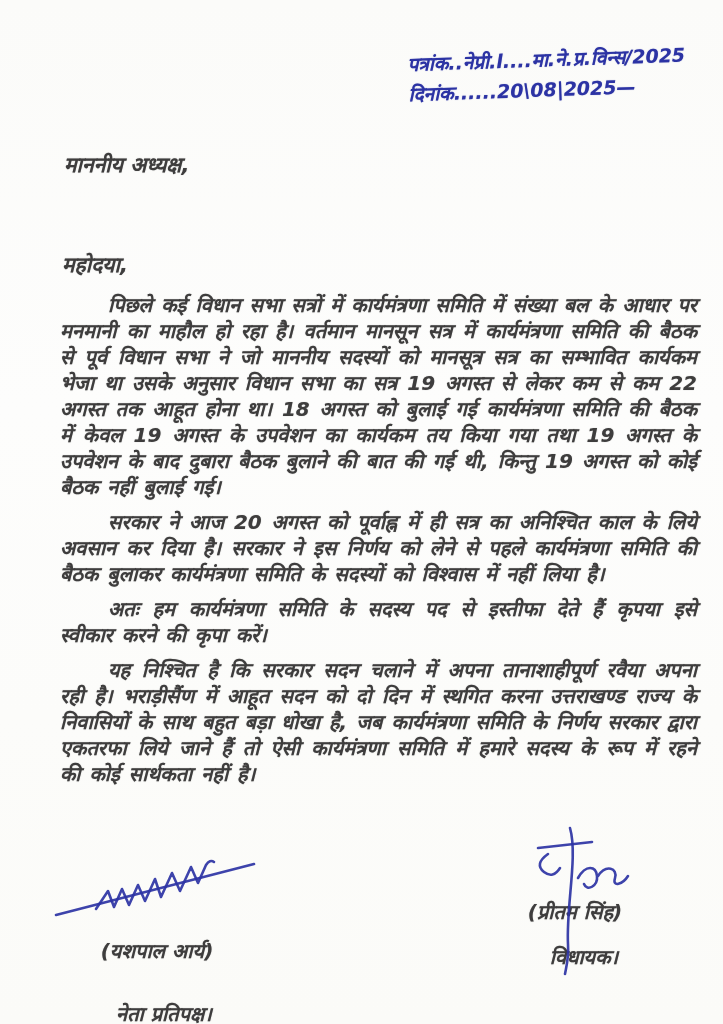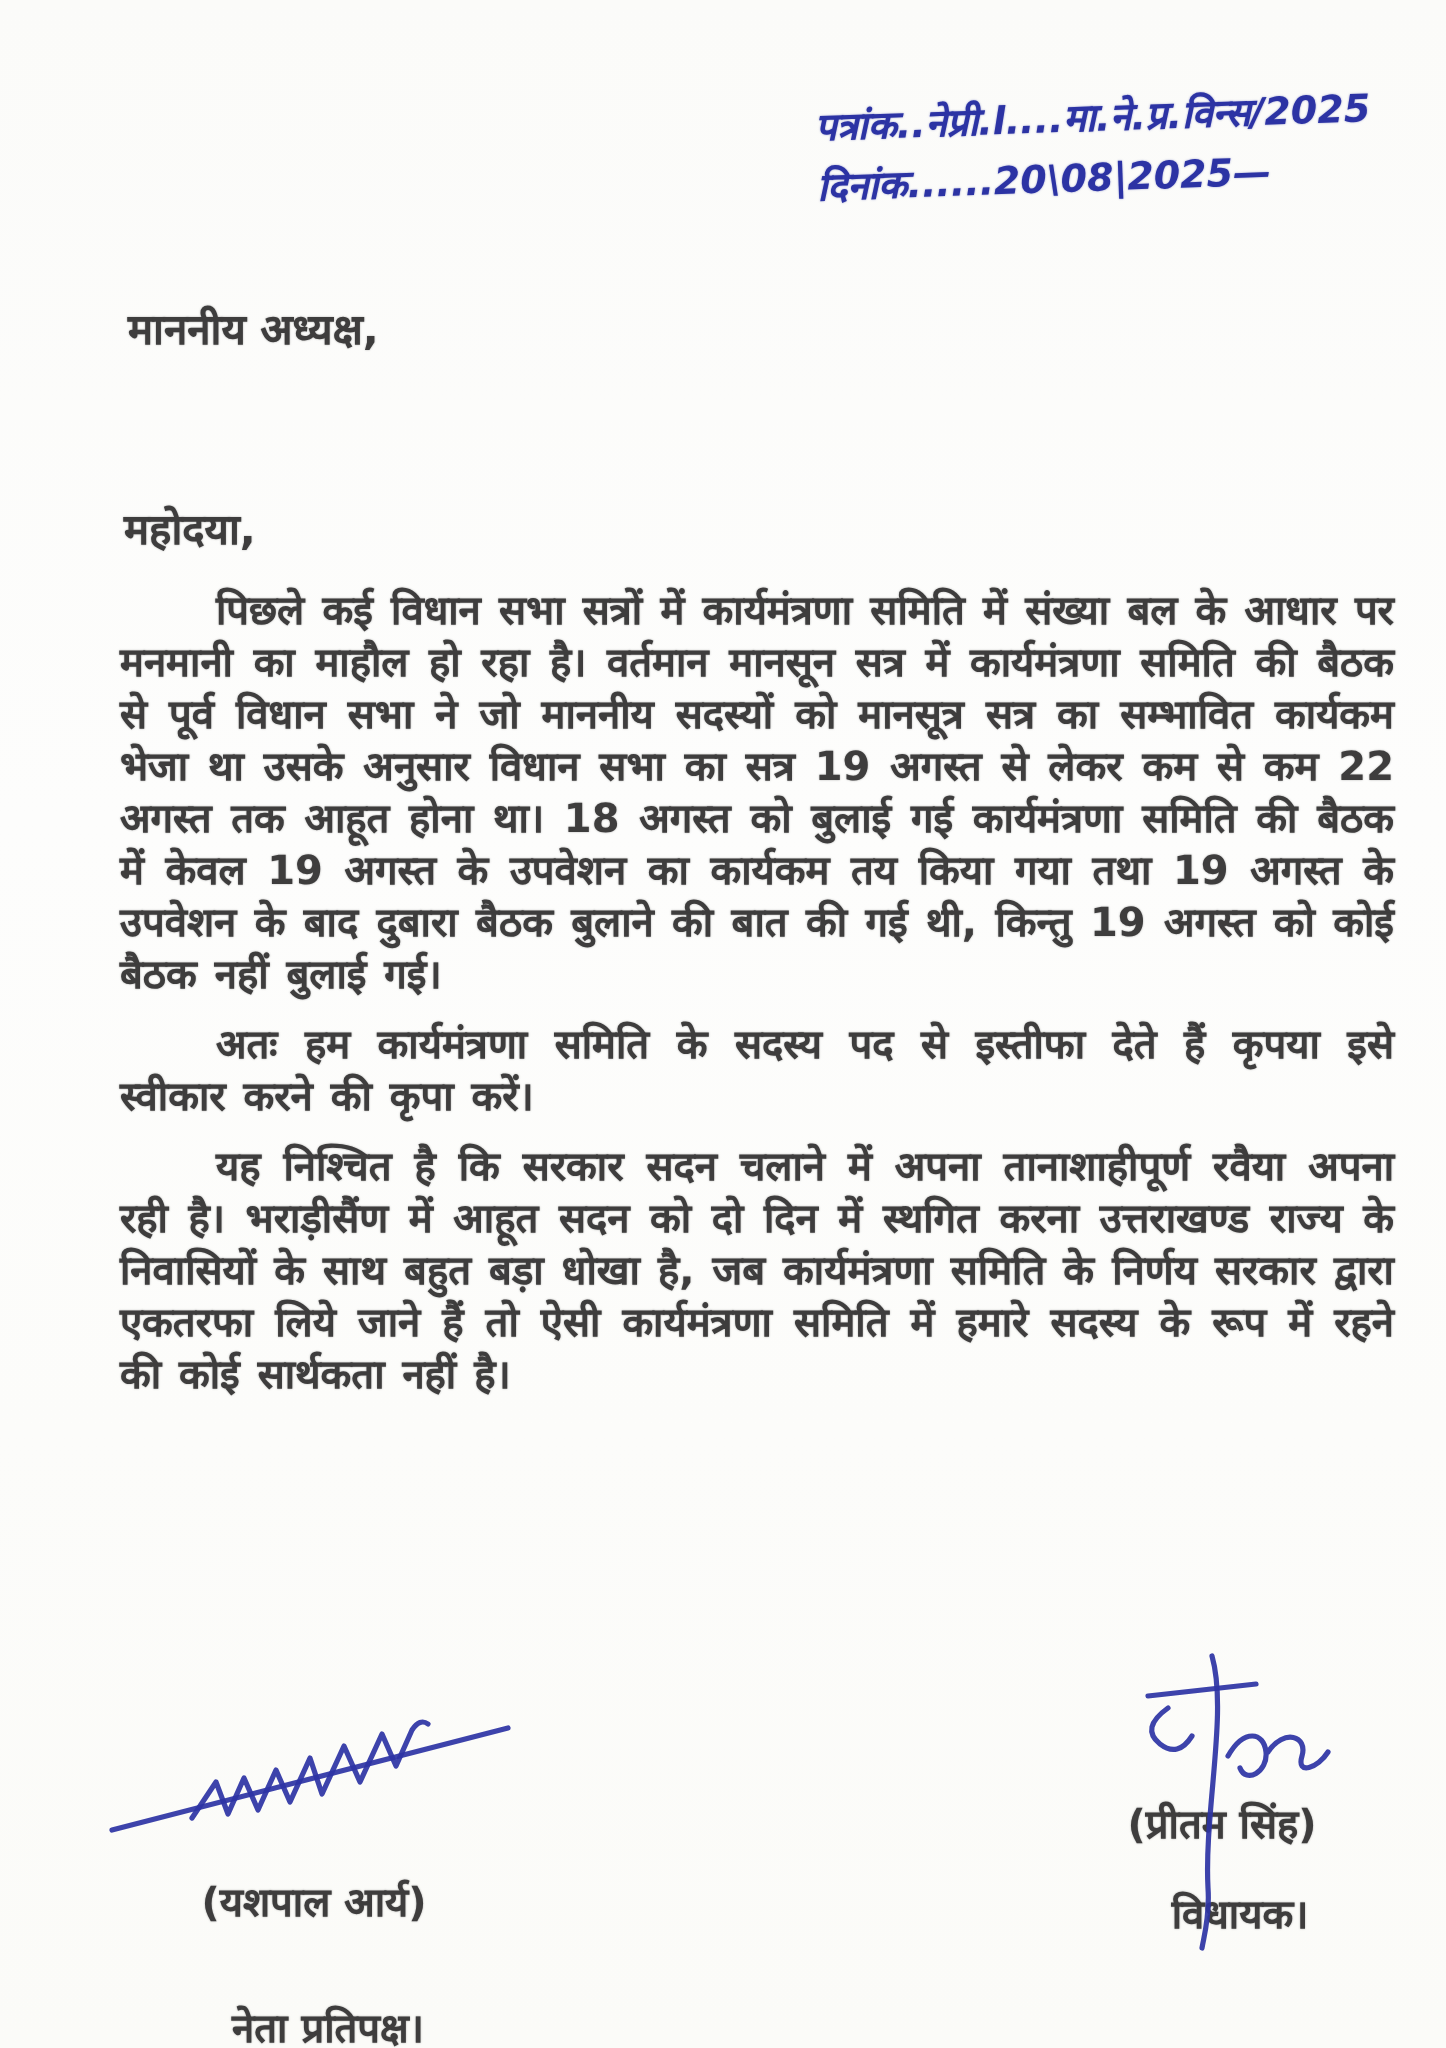--- a/index.html
+++ b/index.html
@@ -8,20 +8,21 @@
     width:723px;height:1024px;
     margin:0 auto;
     background:linear-gradient(180deg,#fbfbf9 0%,#fdfdfc 40%,#fbfbf8 100%);
     overflow:hidden;
     font-family:"DejaVu Sans","Liberation Sans",sans-serif;
   }
   .print{
     color:#3e3d3d;
     font-weight:bold;
     text-shadow:0 0 1px rgba(70,70,70,.45);
+    font-style:italic;
   }
   
   .ref-block{
     position:absolute;left:408px;top:44px;width:300px;
     color:#2c33a4;font-weight:bold;font-size:19px;line-height:30px;
     transform:rotate(-2deg);
     font-style:italic;
     text-shadow:0 0 1px rgba(44,51,164,.5);
     white-space:nowrap;
   }
@@ -37,21 +38,21 @@
     text-align:justify;
     text-indent:48px;
     margin:0 0 9px 0;
     word-spacing:2px;
   }
   
   .sig-left{position:absolute;left:42px;top:893px;width:230px;text-align:center;}
   .sig-left .name{font-size:20px;margin-top:44px;}
   .sig-left .title{font-size:20px;margin-top:36px;padding-left:14px;}
   .sig-left svg{position:absolute;left:8px;top:-42px;pointer-events:none;}
-  .sig-right{position:absolute;left:516px;top:898px;width:190px;text-align:center;}
+  .sig-right{position:absolute;left:480px;top:898px;width:190px;text-align:center;}
   .sig-right .name{font-size:20px;}
   .sig-right .title{font-size:20px;margin-top:18px;padding-left:18px;}
   .sig-right svg{position:absolute;left:28px;top:-72px;pointer-events:none;}
   .ink{stroke:#2c33a4;stroke-width:2.6;fill:none;stroke-linecap:round;stroke-linejoin:round;opacity:.92;}
 </style>
 </head>
 <body>
 
 <div class="page">
 
@@ -60,20 +61,21 @@
     <span class="ref-line"><span>दिनांक</span><span>......20\08|2025—</span></span>
   </div>
 
   <div class="recipient print">
     <div>माननीय अध्यक्ष,</div>
   </div>
 
   <div class="body print">
     <div class="salutation">महोदया,</div>
     <p class="para">पिछले कई विधान सभा सत्रों में कार्यमंत्रणा समिति में संख्या बल के आधार पर मनमानी का माहौल हो रहा है। वर्तमान मानसून सत्र में कार्यमंत्रणा समिति की बैठक से पूर्व विधान सभा ने जो माननीय सदस्यों को मानसूत्र सत्र का सम्भावित कार्यकम भेजा था उसके अनुसार विधान सभा का सत्र 19 अगस्त से लेकर कम से कम 22 अगस्त तक आहूत होना था। 18 अगस्त को बुलाई गई कार्यमंत्रणा समिति की बैठक में केवल 19 अगस्त के उपवेशन का कार्यकम तय किया गया तथा 19 अगस्त के उपवेशन के बाद दुबारा बैठक बुलाने की बात की गई थी, किन्तु 19 अगस्त को कोई बैठक नहीं बुलाई गई।</p>
+    <p class="para">सरकार ने आज 20 अगस्त को पूर्वाह्न में ही सत्र का अनिश्चित काल के लिये अवसान कर दिया है। सरकार ने इस निर्णय को लेने से पहले कार्यमंत्रणा समिति की बैठक बुलाकर कार्यमंत्रणा समिति के सदस्यों को विश्वास में नहीं लिया है।</p>
     <p class="para">अतः हम कार्यमंत्रणा समिति के सदस्य पद से इस्तीफा देते हैं कृपया इसे स्वीकार करने की कृपा करें।</p>
     <p class="para">यह निश्चित है कि सरकार सदन चलाने में अपना तानाशाहीपूर्ण रवैया अपना रही है। भराड़ीसैंण में आहूत सदन को दो दिन में स्थगित करना उत्तराखण्ड राज्य के निवासियों के साथ बहुत बड़ा धोखा है, जब कार्यमंत्रणा समिति के निर्णय सरकार द्वारा एकतरफा लिये जाने हैं तो ऐसी कार्यमंत्रणा समिति में हमारे सदस्य के रूप में रहने की कोई सार्थकता नहीं है।</p>
   </div>
 
   <div class="sig-left print">
     <svg width="215" height="72" viewBox="0 0 215 72">
       <path class="ink" d="M6,64 L204,13"></path>
       <path class="ink" d="M46,58 l12,-18 6,16 8,-18 7,16 9,-20 7,16 10,-22 6,18 11,-24 8,18 11,-24 7,16 8,-18 q4,-6 8,-3"></path>
     </svg>
     <div class="name">(यशपाल आर्य)</div>

